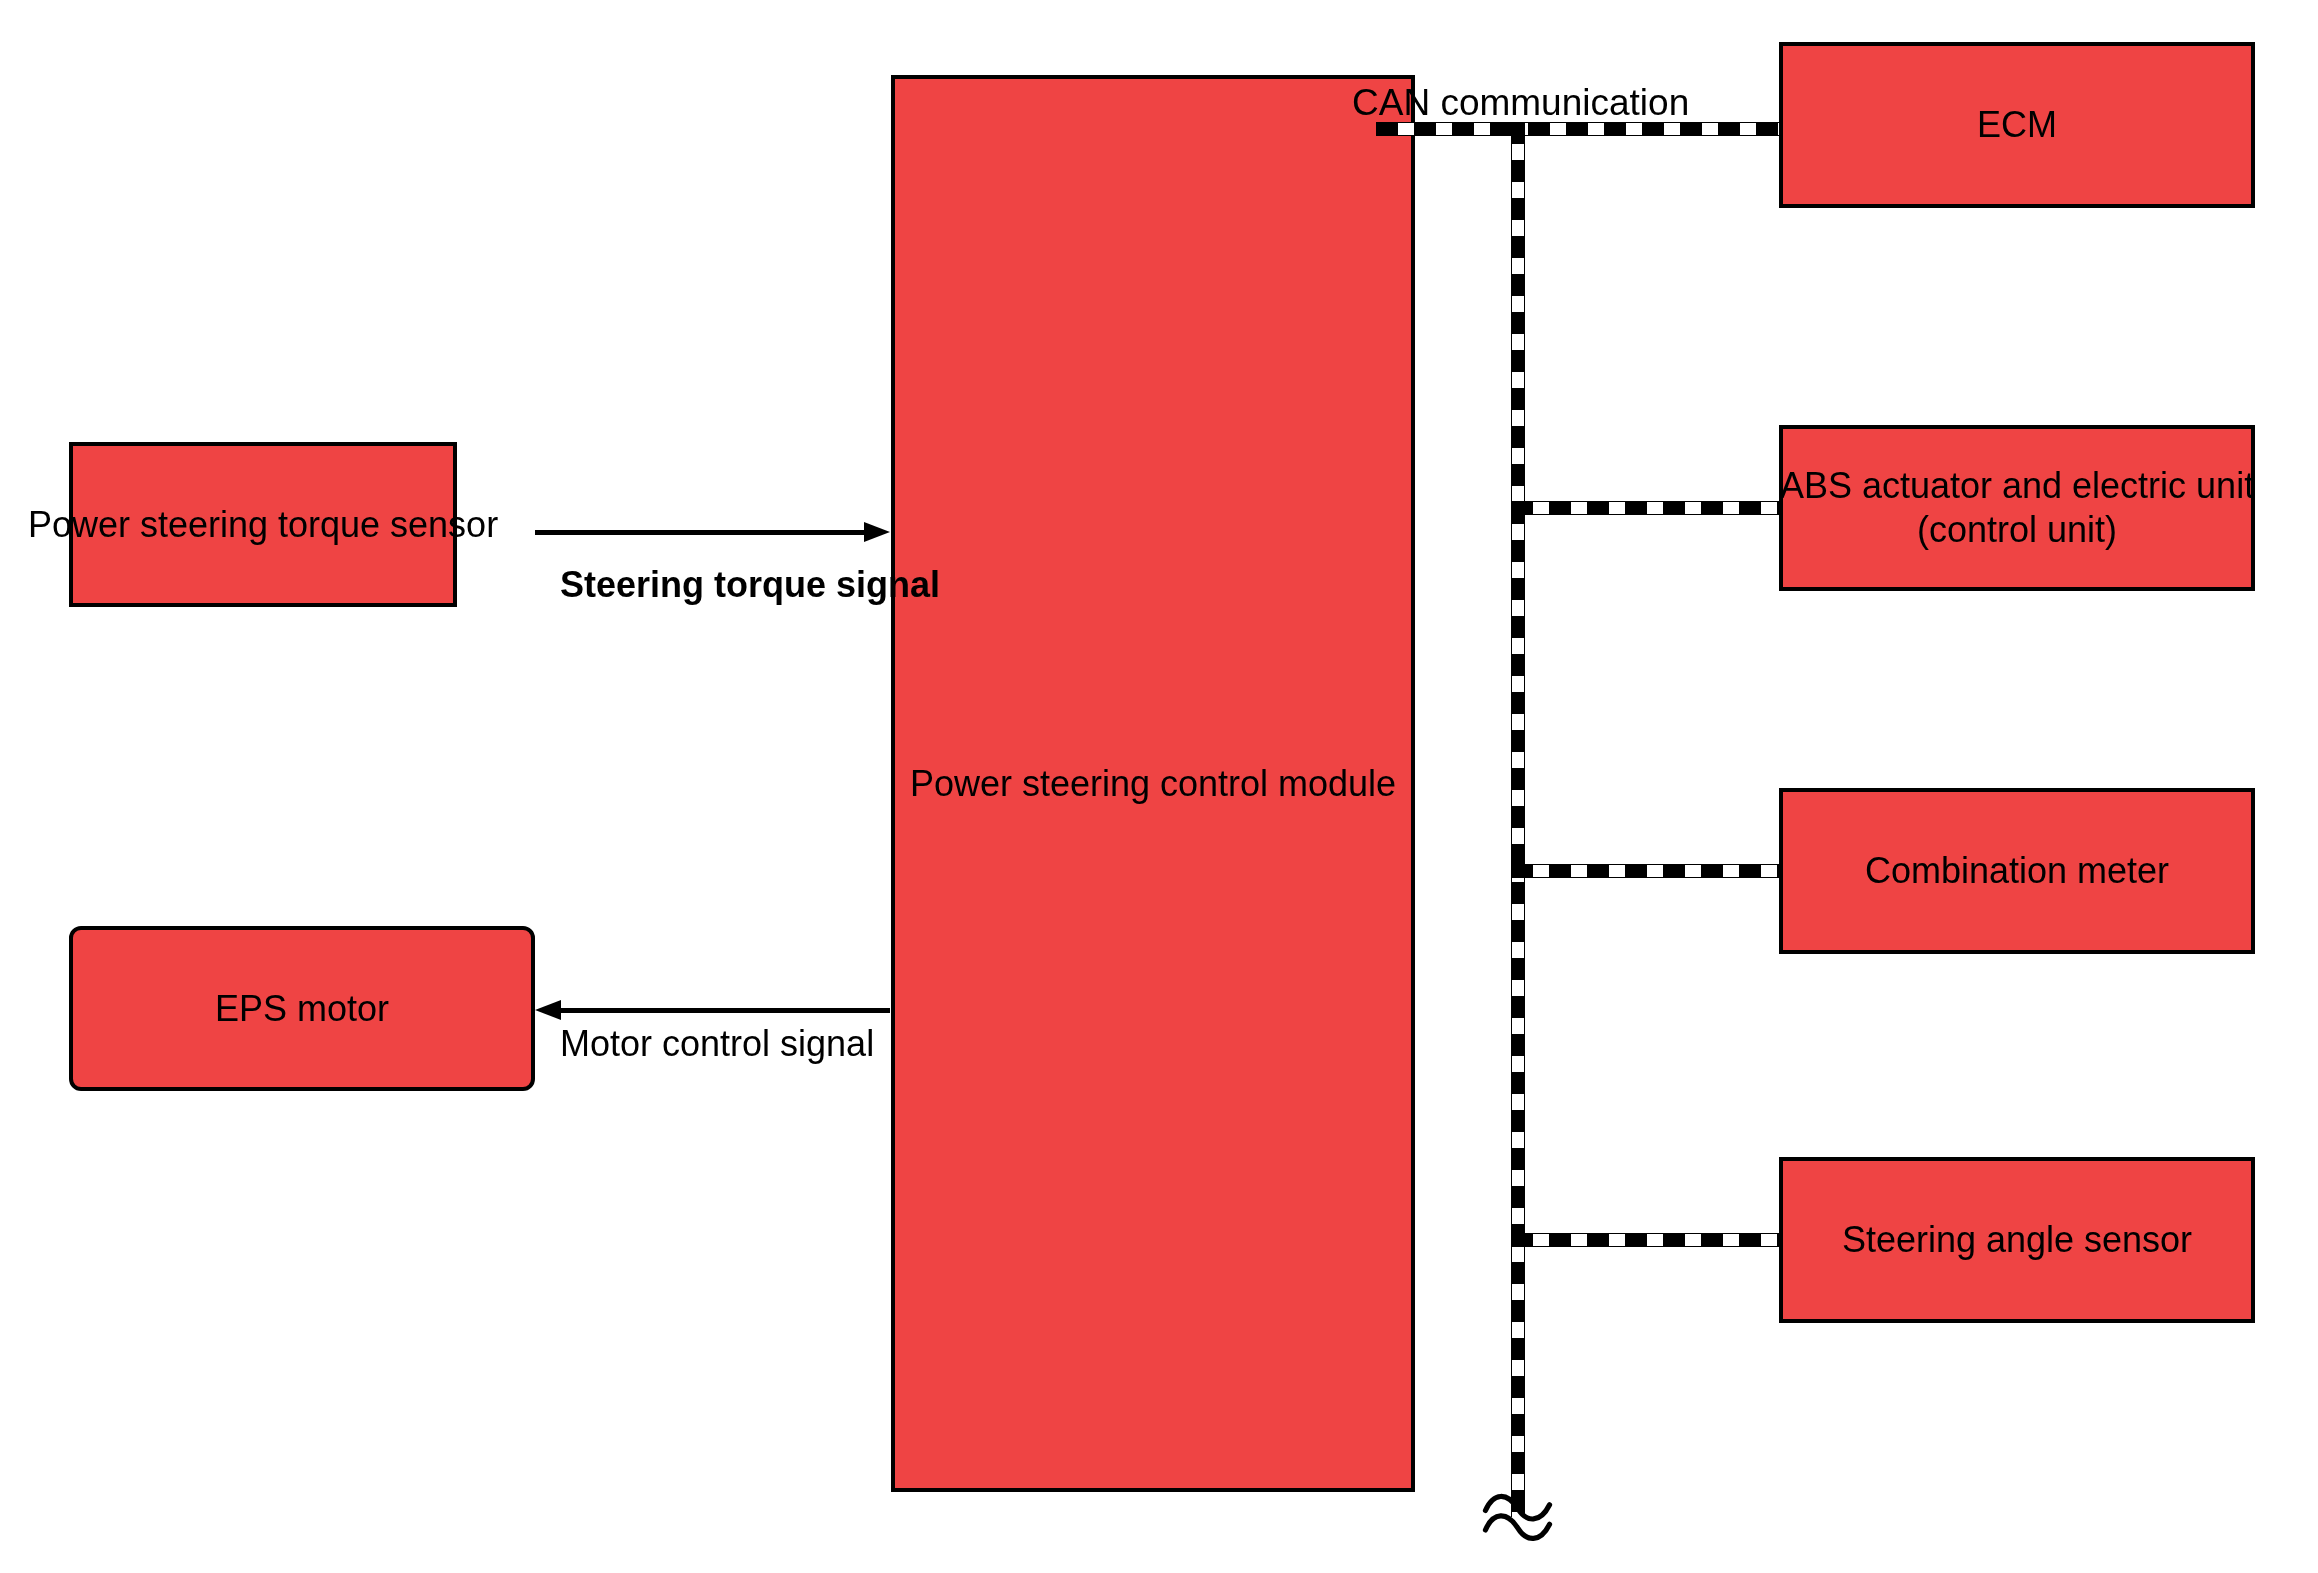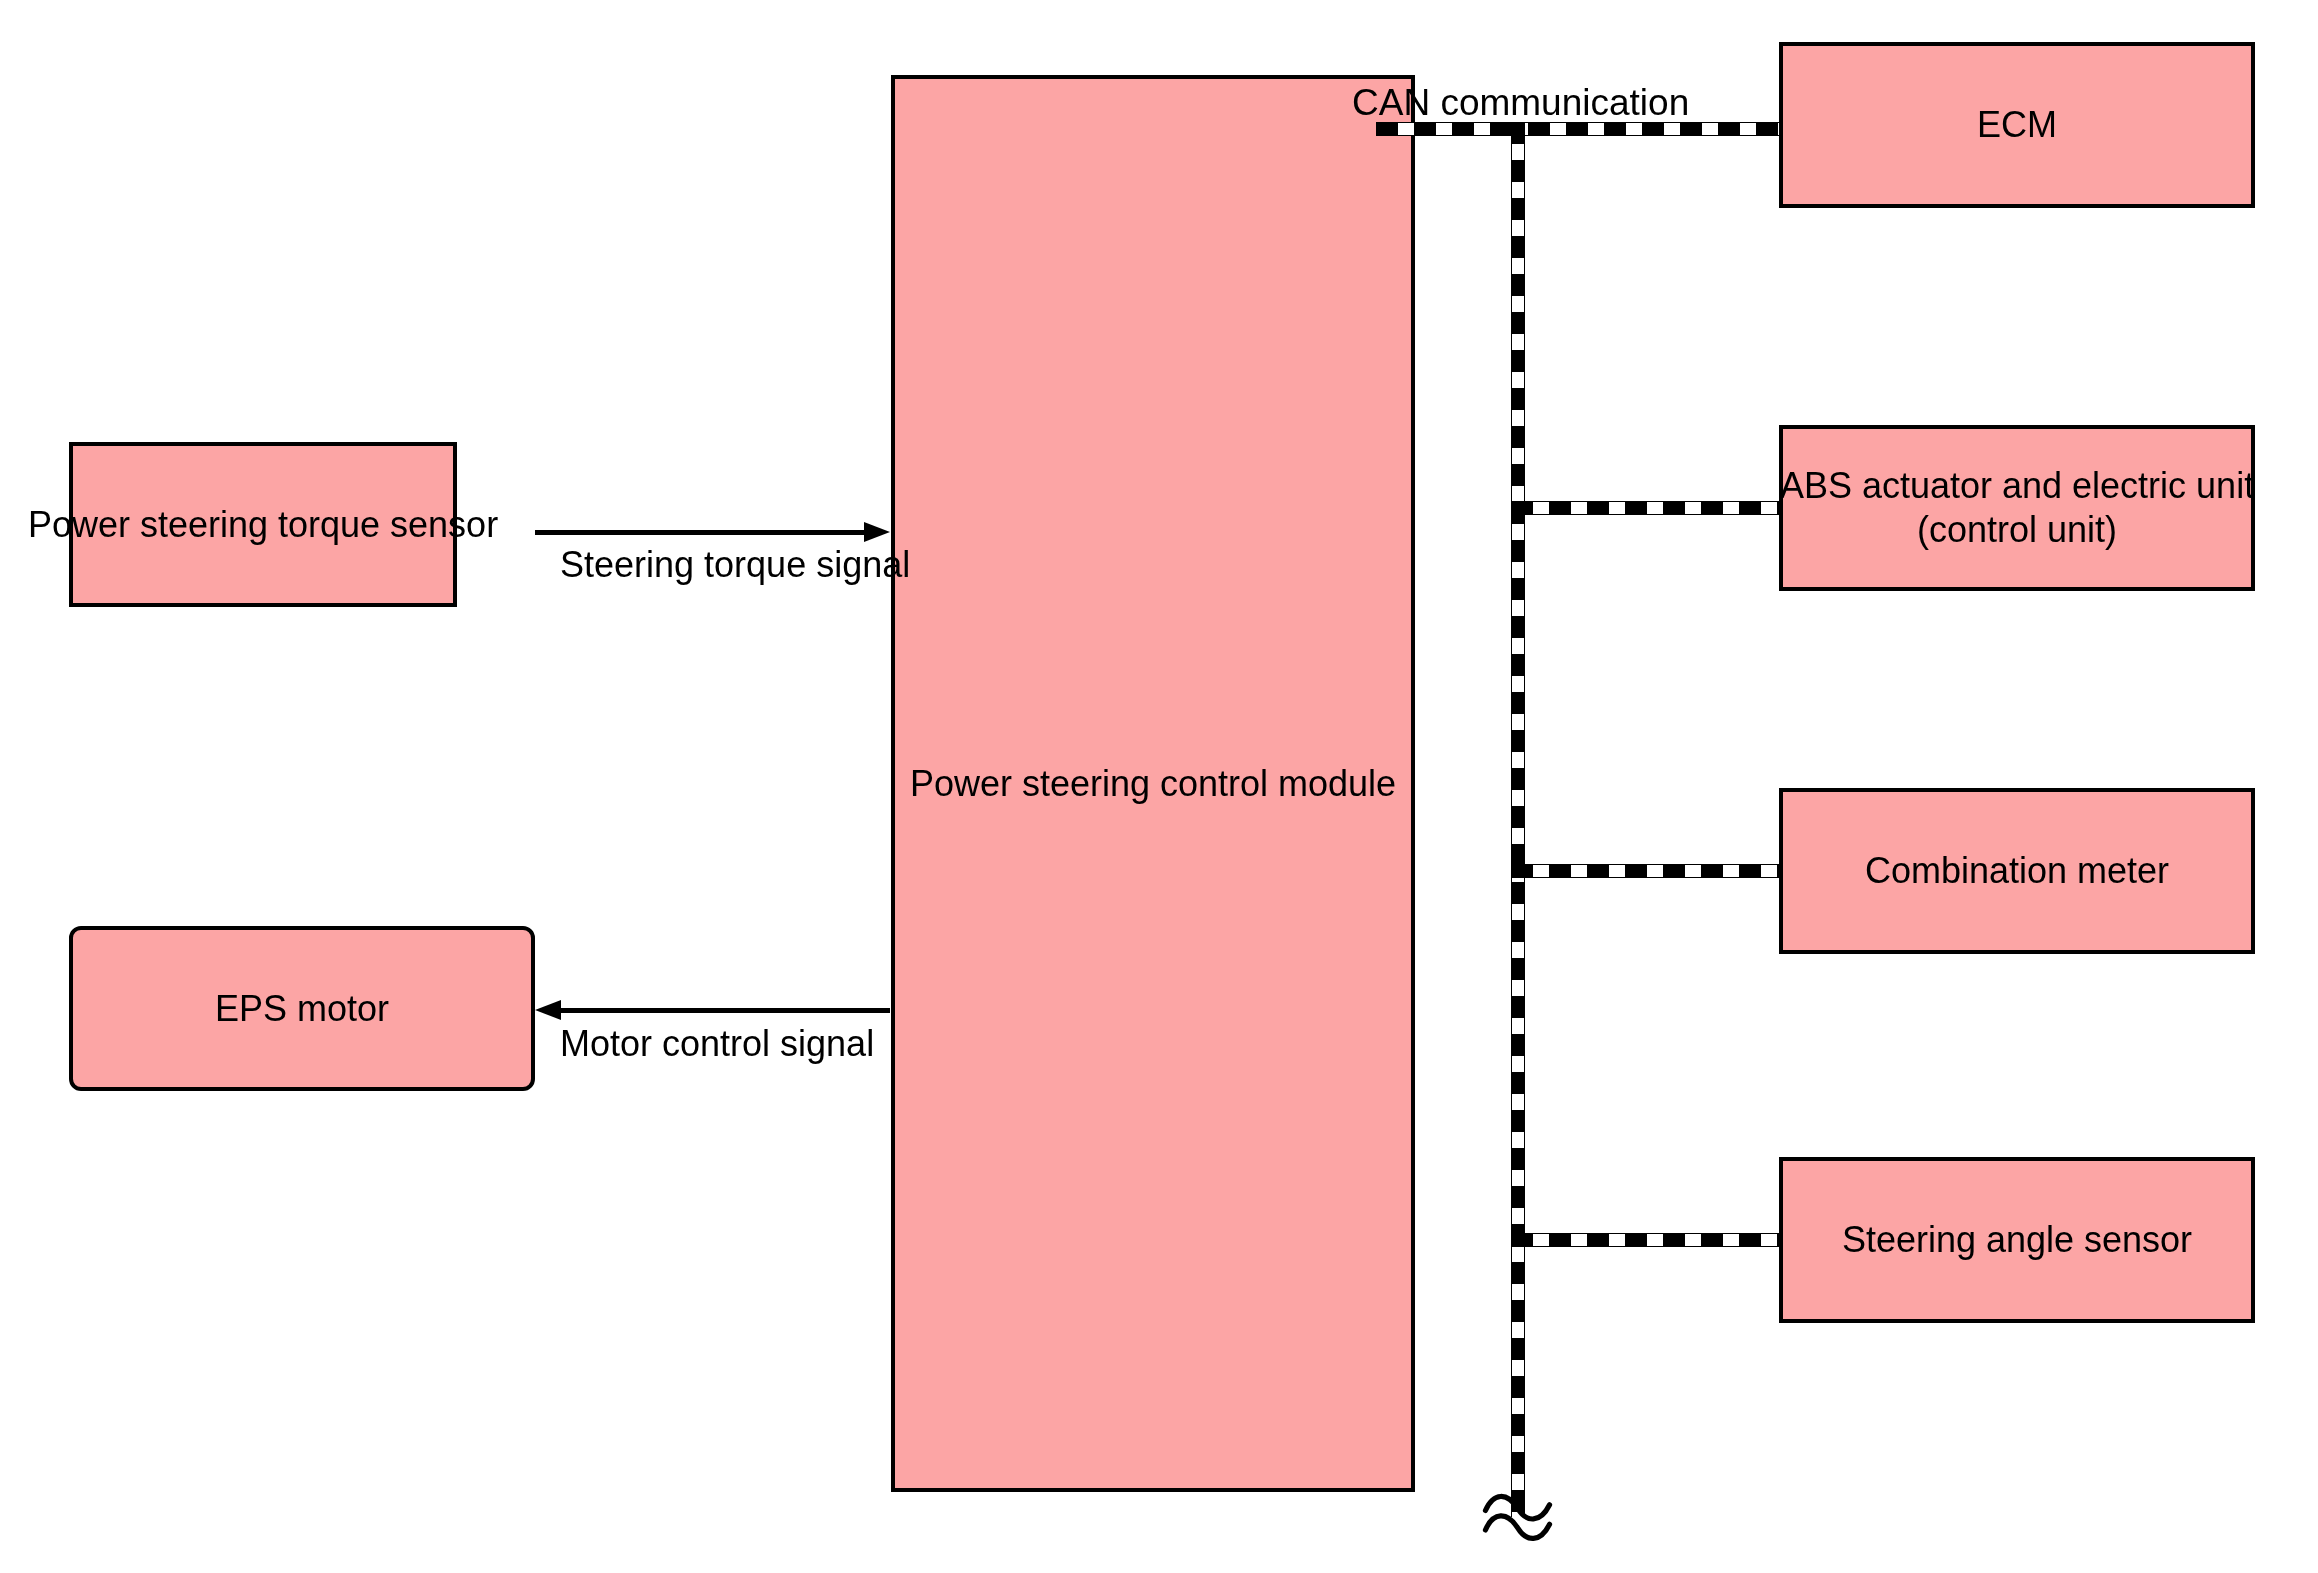--- a/index.html
+++ b/index.html
@@ -13,21 +13,21 @@
     height: 1573px;
     background: #ffffff;
     font-family: "Liberation Sans", sans-serif;
     color: #000000;
     overflow: hidden;
   }
   .box {
     position: absolute;
     box-sizing: border-box;
     border: 4px solid #000000;
-    background: #fca5a5;
+    background: #ef4444;
     display: flex;
     flex-direction: column;
     align-items: center;
     justify-content: center;
     text-align: center;
     font-size: 36px;
     line-height: 1.22;
   }
   .box span { display: block; white-space: nowrap; }
   
@@ -114,20 +114,20 @@
   <div class="can h" style="left:1511px; top:864px; width:268px;"></div>
   <div class="can h" style="left:1511px; top:1233px; width:268px;"></div>
 
   <svg class="break-svg" style="left:1482px; top:1491px;" width="71" height="55" viewBox="0 0 124 96" aria-hidden="true">
     <path d="M6,34 C 20,2 44,2 62,30 C 78,56 102,56 118,24" fill="none" stroke="#000000" stroke-width="9" stroke-linecap="round"></path>
     <path d="M6,68 C 20,36 44,36 62,64 C 78,90 102,90 118,58" fill="none" stroke="#000000" stroke-width="9" stroke-linecap="round"></path>
   </svg>
 
   <div class="sig-line" style="left:535px; top:530px; width:329px;"></div>
   <div class="ahead right" style="left:864px; top:522px;"></div>
-  <div class="lbl" style="left:560px; top:544px;">Steering torque signal</div>
+  <div class="lbl" style="left:560px; top:564px;font-weight:bold;">Steering torque signal</div>
 
   <div class="sig-line" style="left:561px; top:1008px; width:329px;"></div>
   <div class="ahead left" style="left:535px; top:1000px;"></div>
   <div class="lbl" style="left:560px; top:1023px;">Motor control signal</div>
 
 </div>
 
 
 </body></html>

